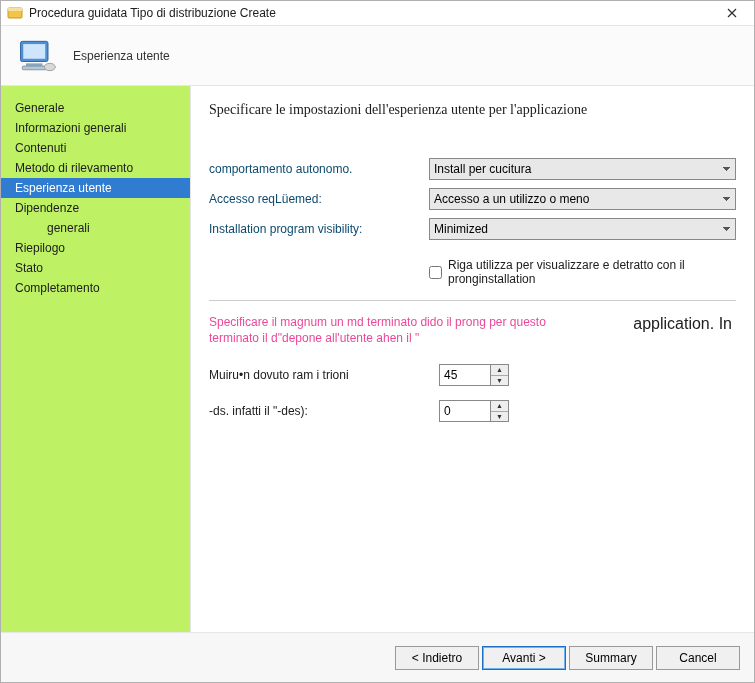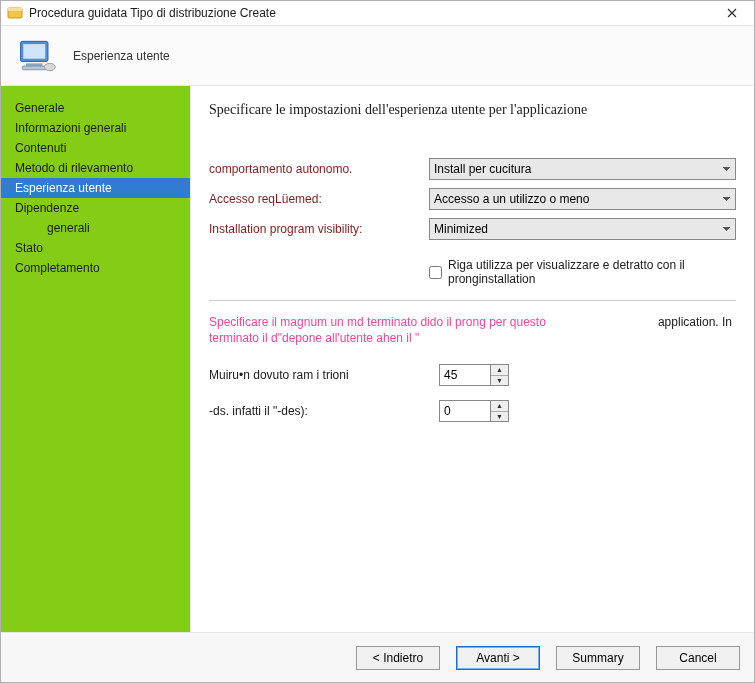--- a/index.html
+++ b/index.html
@@ -7,45 +7,45 @@
   .window { width:755px; height:683px; border:1px solid #b0b0b0; background:#fff; display:flex; flex-direction:column; position:relative; }
   .titlebar { height:24px; display:flex; align-items:center; padding:12px 6px; border-bottom:1px solid #e6e6e6; }
   .titlebar .title-icon { width:16px; height:16px; margin-right:6px; }
   .titlebar .title-text { flex:1; font-size:12px; }
   .titlebar .close { width:32px; height:20px; display:flex; align-items:center; justify-content:center; cursor:default; }
   .titlebar .close svg { width:10px; height:10px; stroke:#333; }
   .header { height:60px; background:#fbfbfb; display:flex; align-items:center; padding:0 14px; border-bottom:1px solid #e6e6e6; }
   .header .computer-icon { width:44px; height:44px; margin-right:14px; }
   .header .step-name { font-size:12px; color:#333; }
   .body { flex:1; display:flex; overflow:hidden; }
-  .sidebar { width:190px; background:#84cc16; border-right:1px solid #e6e6e6; padding:12px 0; }
+  .sidebar { width:190px; background:#bef264; border-right:1px solid #e6e6e6; padding:12px 0; }
   .sidebar .item { padding:3px 10px 3px 14px; cursor:default; white-space:nowrap; }
   .sidebar .item.indent1 { }
   .sidebar .item.indent2 { padding-left:46px; }
   .sidebar .item.selected { background:#2f7cd0; color:#fff; }
   .content { flex:1; padding:16px 18px 0 18px; position:relative; display:flex; flex-direction:column; }
   .content h1 { font-size:14px; font-weight:normal; margin:0 0 40px 0; color:#1a1a1a;font-family:Liberation Serif, serif; }
   .form-row { display:flex; align-items:center; margin-bottom:8px; }
-  .form-row .lbl { width:220px; font-size:12px; color:#7f1d1d; }
+  .form-row .lbl { width:220px; font-size:12px; color:#0c4a6e; }
   .form-row .ctrl { flex:1;border-radius:7px; }
   select.combo { width:100%; height:22px; border:1px solid #888; background:#e8e8e8; font-family:inherit; font-size:12px; padding:0 4px; appearance:none; background-image:linear-gradient(45deg,transparent 50%,#555 50%),linear-gradient(135deg,#555 50%,transparent 50%); background-position:right 8px top 8px, right 4px top 8px; background-size:4px 4px,4px 4px; background-repeat:no-repeat; }
   .check-row { margin:10px 0 8px 220px; display:flex; align-items:center; }
   .check-row input { margin:0 6px 0 0; }
   .hr { border:none; border-top:1px solid #ccc; margin:6px 0 14px 0; }
   .note-row { display:flex; margin-bottom:18px; }
   .note-left { width:370px; font-size:12px; color:#ec4899; line-height:1.3; }
-  .note-right { flex:1; text-align:right; font-size:12px; padding-right:4px; }
+  .note-right { flex:1; text-align:right; font-size:16px; padding-right:4px; }
   .num-row { display:flex; align-items:center; margin-bottom:14px; }
   .num-row .nlbl { width:230px; font-size:12px; }
   .spinner { display:flex; width:70px; height:22px; border:1px solid #888; background:#fff; }
   .spinner input { border:none; width:50px; padding:0 4px; font-family:inherit; font-size:12px; outline:none; }
   .spinner .arrows { width:18px; border-left:1px solid #888; display:flex; flex-direction:column; }
   .spinner .arrows div { flex:1; display:flex; align-items:center; justify-content:center; font-size:7px; line-height:1; color:#333; background:#eee; cursor:default; }
   .spinner .arrows div:first-child { border-bottom:1px solid #aaa; }
-  .footer { height:50px; border-top:1px solid #e6e6e6; background:#f7f7f7; display:flex; align-items:center; justify-content:flex-end; padding:0 14px; gap:16px; }
+  .footer { height:50px; border-top:1px solid #e6e6e6; background:#f7f7f7; display:flex; align-items:center; justify-content:flex-end; padding:0 14px; gap:3px; }
   .footer button { height:24px; min-width:84px; font-family:inherit; font-size:12px; background:#f0f0f0; border:1px solid #999; cursor:default; }
   .footer button.primary { border:1px solid #1a6fc4; box-shadow:inset 0 0 0 1px #6fb3f0; }
 </style>
 </head>
 <body>
 
 <div class="window">
 
   <div class="titlebar">
     <span class="title-icon">
@@ -78,20 +78,21 @@
 
   <div class="body">
     <div class="sidebar" id="sidebar">
         <div class="item">Generale</div>
         <div class="item indent1">Informazioni generali</div>
         <div class="item indent1">Contenuti</div>
         <div class="item indent1">Metodo di rilevamento</div>
         <div class="item indent1 selected">Esperienza utente</div>
         <div class="item indent1">Dipendenze</div>
         <div class="item indent2">generali</div>
+        <div class="item">Riepilogo</div>
         <div class="item">Stato</div>
         <div class="item">Completamento</div>
       </div>
 
     <div class="content">
       <h1>Specificare le impostazioni dell'esperienza utente per l'applicazione</h1>
 
       <div class="form-row">
         <div class="lbl">comportamento autonomo.</div>
         <div class="ctrl">

